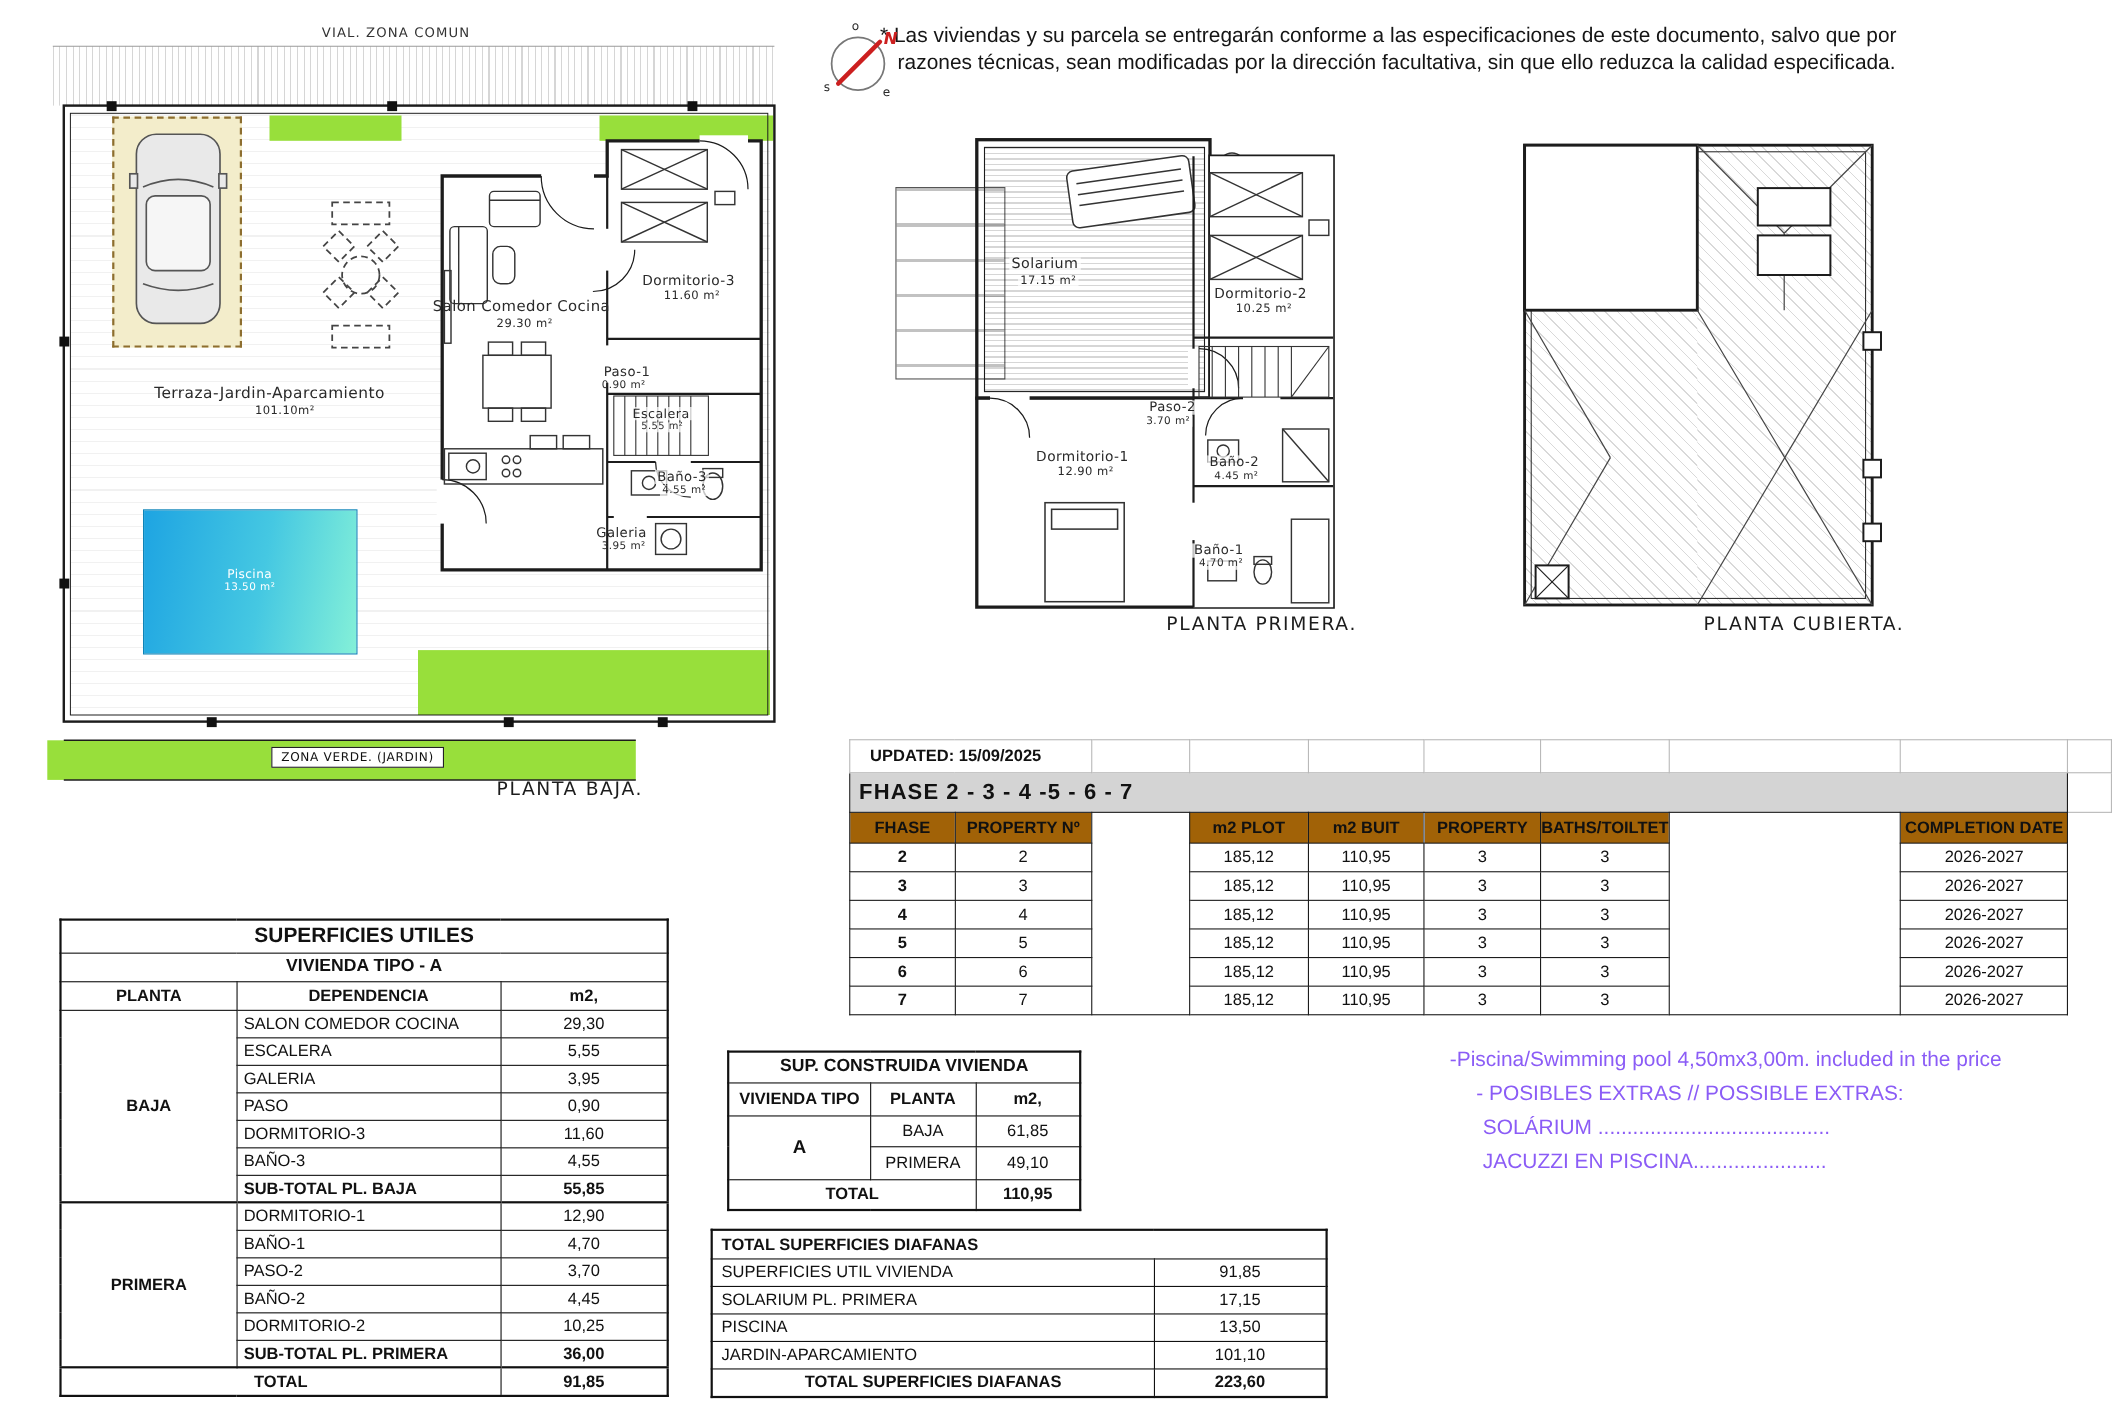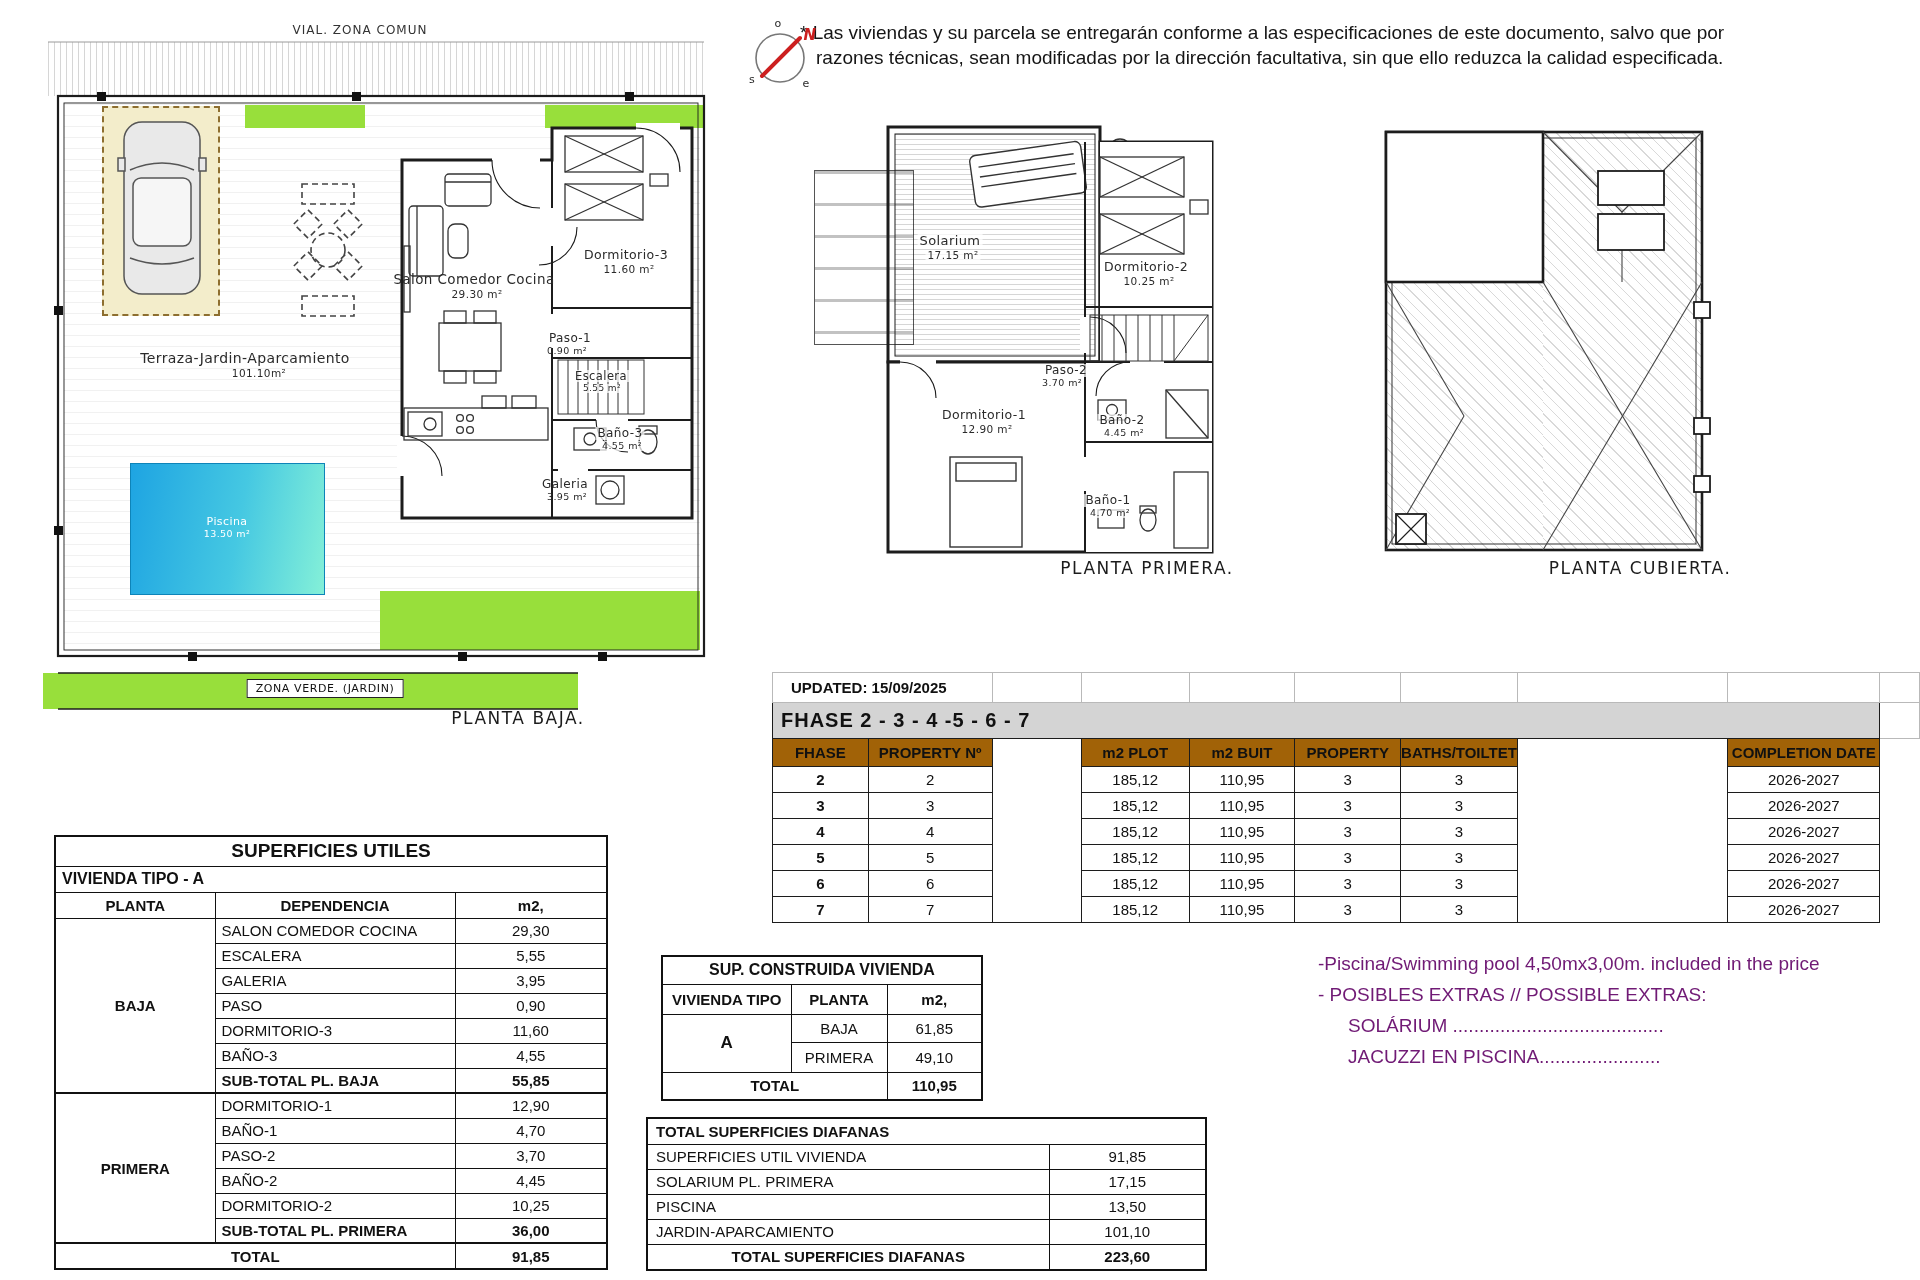--- a/index.html
+++ b/index.html
@@ -22,21 +22,21 @@
   .rarea{font-size:10.5px;}
   .halo{background:rgba(255,255,255,.72);padding:0 2px;}
   .pool-lab{color:#fff;font-size:11px;}
   .plantitle{position:absolute;transform:translateX(-50%);font-family:"DejaVu Sans",sans-serif;
         font-size:17px;color:#1c1c1c;letter-spacing:1.5px;white-space:nowrap;}
   .viallab{font-size:12px;letter-spacing:1px;color:#333;}
   .zonabox{position:absolute;transform:translateX(-50%);border:1.3px solid #222;background:#fff;
         font-family:"DejaVu Sans",sans-serif;font-size:11px;letter-spacing:.6px;padding:2px 8px;white-space:nowrap;}
   
   .disc{font-size:19px;line-height:25px;color:#151515;}
-  .notes{font-size:19px;color:#701a75;}
+  .notes{font-size:19px;color:#8b5cf6;}
   .notes .ln{margin-bottom:9px;white-space:nowrap;}
   .notes .ind{margin-left:30px;}
   
   table{border-collapse:collapse;table-layout:fixed;}
   td{overflow:hidden;white-space:nowrap;}
   
   .phase{position:absolute;left:772px;top:672px;}
   .phase td{border:1.6px solid #1c1c1c;text-align:center;font-size:15px;padding:0;}
   .phase td.lt{border:1px solid #b9b9b9;}
   .phase td.upd{text-align:left;padding-left:18px;font-size:15px;font-weight:bold;}
@@ -44,21 +44,21 @@
   .phase td.hd{background:#a16207;font-weight:bold;font-size:15px;}
   .phase td.ghost{border:none;}
   .phase td.ghostlt{border:1px solid #b9b9b9;}
   .phase td.fb{font-weight:bold;}
   
   .su{position:absolute;left:54px;top:835px;border:2.5px solid #111;}
   .su td{border:1.4px solid #111;font-size:15px;padding:0 6px;}
   .su td.c{text-align:center;}
   .su td.b{font-weight:bold;}
   .su td.t1{font-size:19px;font-weight:bold;text-align:center;}
-  .su td.t2{font-size:16px;font-weight:bold;margin-top:35px;}
+  .su td.t2{font-size:16px;font-weight:bold;text-align:center;margin-top:35px;}
   .su tr.thick td{border-top:2.6px solid #111;}
   
   .sc{position:absolute;left:661px;top:955px;border:2.5px solid #111;}
   .sc td{border:1.4px solid #111;font-size:15px;text-align:center;padding:0 4px;}
   .sc td.b{font-weight:bold;}
   .sc td.t1{font-size:16px;font-weight:bold;}
   
   .df{position:absolute;left:646px;top:1117px;border:2.5px solid #111;}
   .df td{border:1.4px solid #111;font-size:15px;padding:0 8px;}
   .df td.c{text-align:center;}
@@ -615,16 +615,16 @@
       </tr>
   <tr style="height:26px">
     <td class="c b">TOTAL SUPERFICIES DIAFANAS</td>
     <td class="c b">223,60</td>
   </tr>
 </tbody>
   </table>
 
 <div class="abs notes" style="left:1318px;top:953px;">
   <div class="ln">-Piscina/Swimming pool 4,50mx3,00m. included in the price</div>
-  <div class="ln" style="margin-top:6px;">- POSIBLES EXTRAS // POSSIBLE EXTRAS:</div>
+  <div class="ln" style="margin-top:6px;margin-left:24px;">- POSIBLES EXTRAS // POSSIBLE EXTRAS:</div>
   <div class="ln ind">SOLÁRIUM ........................................</div>
   <div class="ln ind">JACUZZI EN PISCINA.......................</div>
 </div>
 
 </body></html>

